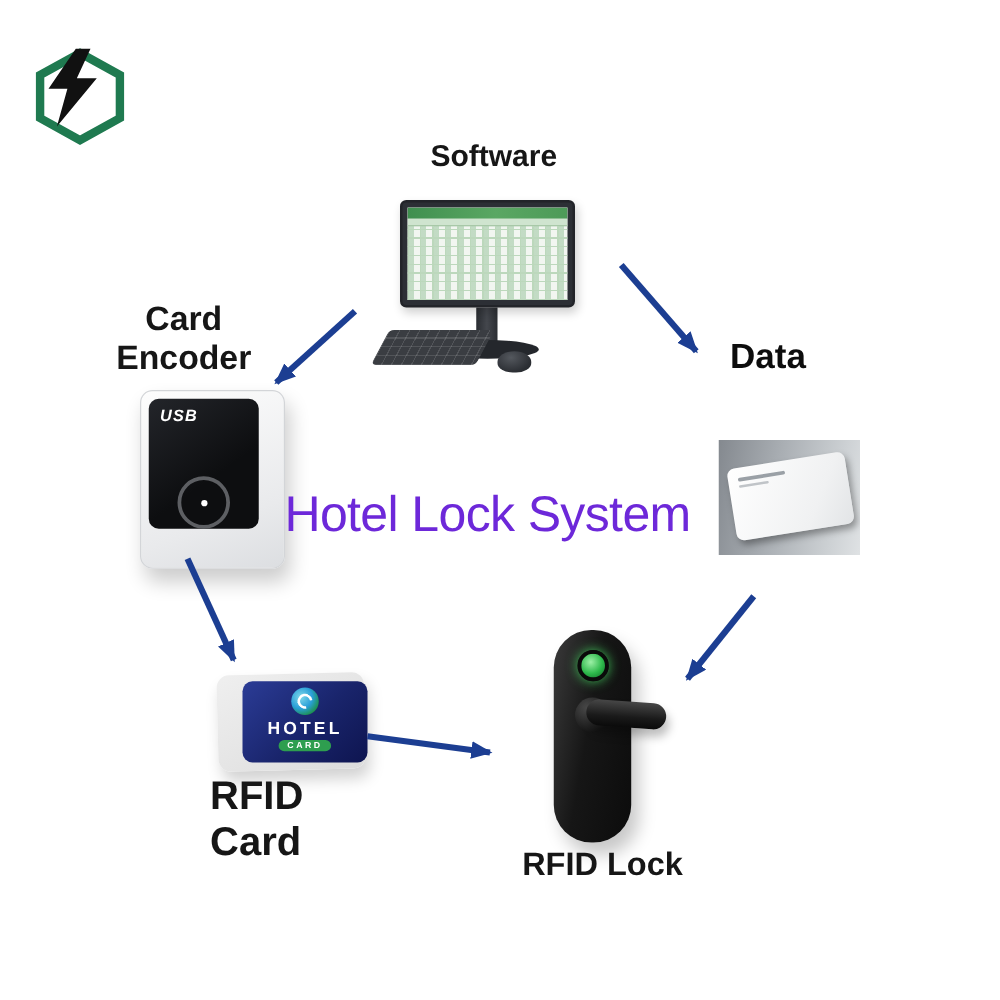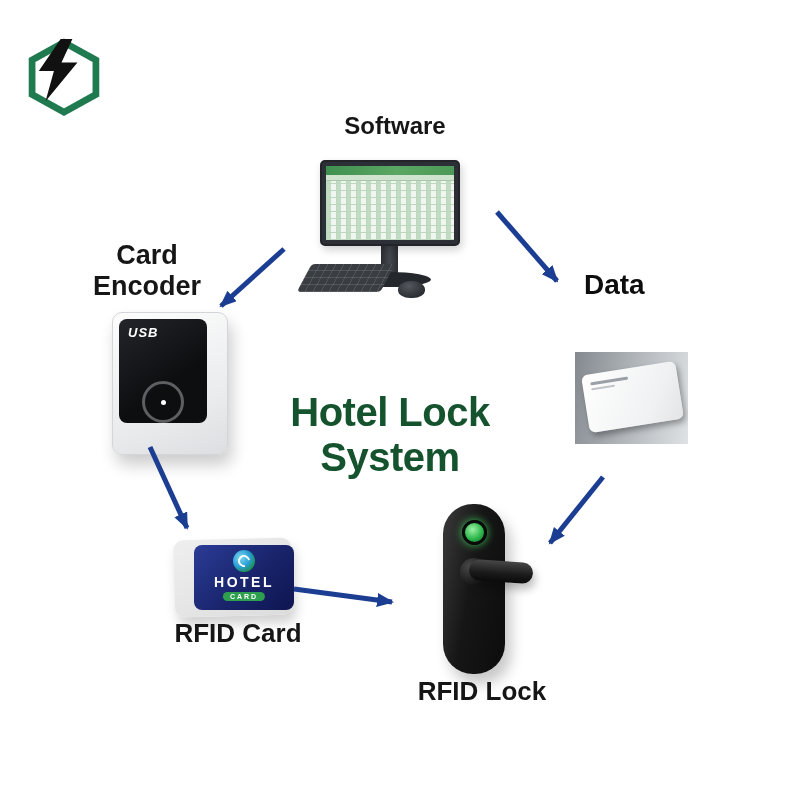--- a/index.html
+++ b/index.html
@@ -46,31 +46,31 @@
     left: 72px; top: 240px; width: 150px;
     font-size: 27px; line-height: 31px; text-align: center;
   }
   .dc-label {
     left: 584px; top: 266px; width: 190px;
     font-size: 28px; line-height: 37px; text-align: left;
     color: #0d0d0d;
   }
   .rfid-card-label {
     left: 168px; top: 618px; width: 140px;
-    font-size: 26px; text-align: center;
+    font-size: 32px; text-align: left;
   }
   .rfid-lock-label {
     left: 412px; top: 676px; width: 140px;
     font-size: 26px; text-align: center;
   }
   .main-title {
     position: absolute;
     left: 222px; top: 390px; width: 336px;
-    font-size: 40px; font-weight: 700;
-    color: #14532d;
+    font-size: 40px; font-weight: 400;
+    color: #6d28d9;
     text-align: center;
     letter-spacing: -0.5px;
     z-index: 4;
   }
 
   
   .monitor {
     position: absolute;
     left: 320px; top: 160px;
     width: 140px; height: 86px;

